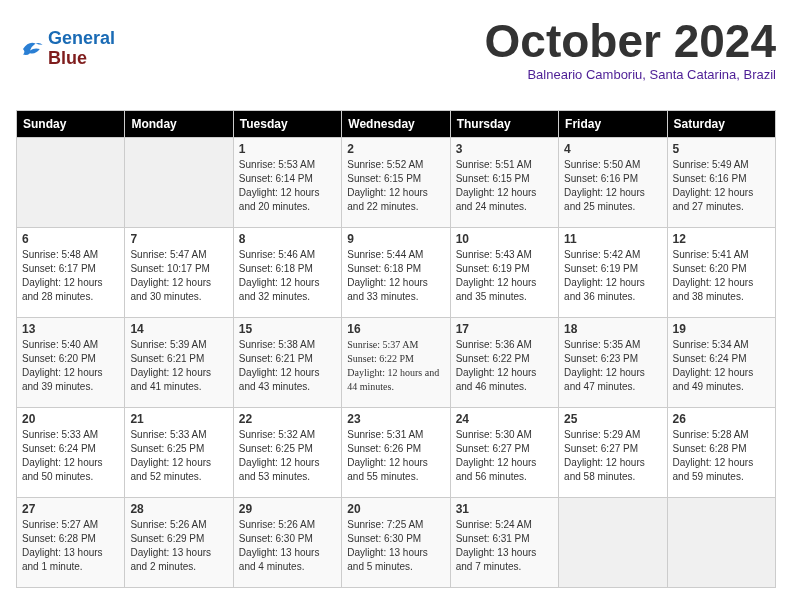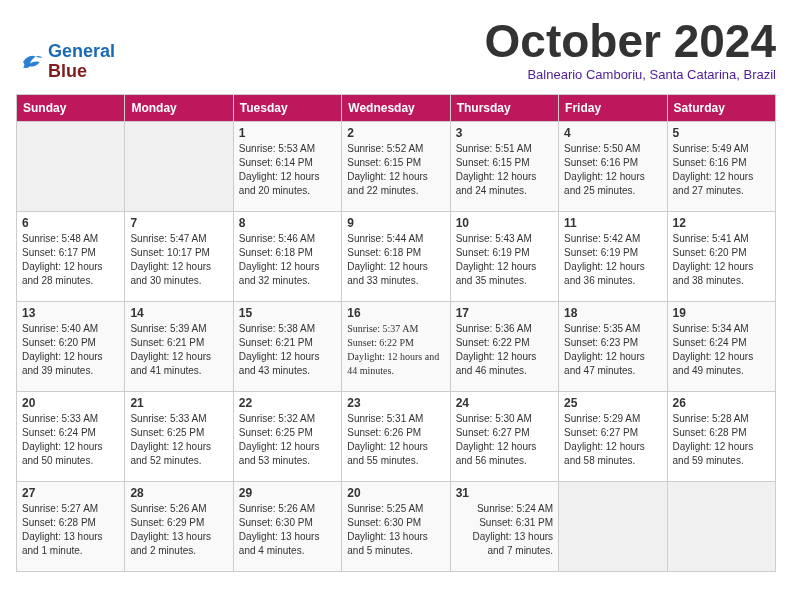--- a/index.html
+++ b/index.html
@@ -6,22 +6,22 @@
     body {
       font-family: Arial, sans-serif;
       background: #fff;
       width: 792px;
       min-height: 612px;
       padding: 16px;
     }
     .header {
       display: flex;
       justify-content: space-between;
-      align-items: flex-end;
-      margin-bottom: 12px;
+      align-items: center;
+      margin-bottom: 28px;
     }
     .logo {
       display: flex;
       align-items: center;
       gap: 4px;
     }
     .logo-text {
       font-size: 18px;
       font-weight: bold;
       color: #333;
@@ -45,21 +45,21 @@
     }
     .subtitle {
       font-size: 13px;
       color: #4c1d95;
     }
     table {
       width: 100%;
       border-collapse: collapse;
     }
     thead tr th {
-      background-color: #be185d;
+      background-color: #000000;
       color: #fff;
       font-size: 12px;
       font-weight: bold;
       padding: 6px 6px;
       border: 1px solid #ccc;
       text-align: left;
     }
     tbody tr td {
       border: 1px solid #ccc;
       vertical-align: top;
@@ -304,27 +304,27 @@
 Daylight: 13 hours and 2 minutes.</div>
         </td>
         <td>
           <span class="day-num">29</span>
           <div class="day-info" style="white-space: pre-line;">Sunrise: 5:26 AM
 Sunset: 6:30 PM
 Daylight: 13 hours and 4 minutes.</div>
         </td>
         <td>
           <span class="day-num">20</span>
-          <div class="day-info" style="white-space: pre-line;">Sunrise: 5:25 AM
+          <div class="day-info" style="white-space: pre-line;">Sunrise: 7:25 AM
 Sunset: 6:30 PM
 Daylight: 13 hours and 5 minutes.</div>
         </td>
         <td>
           <span class="day-num">31</span>
-          <div class="day-info" style="white-space: pre-line; text-align: right;">Sunrise: 5:24 AM
+          <div class="day-info" style="white-space: pre-line;">Sunrise: 5:24 AM
 Sunset: 6:31 PM
 Daylight: 13 hours and 7 minutes.</div>
         </td>
         <td class="empty-cell"></td>
         <td class="empty-cell"></td>
       </tr>
     </tbody>
 </table>
 
 </body></html>

